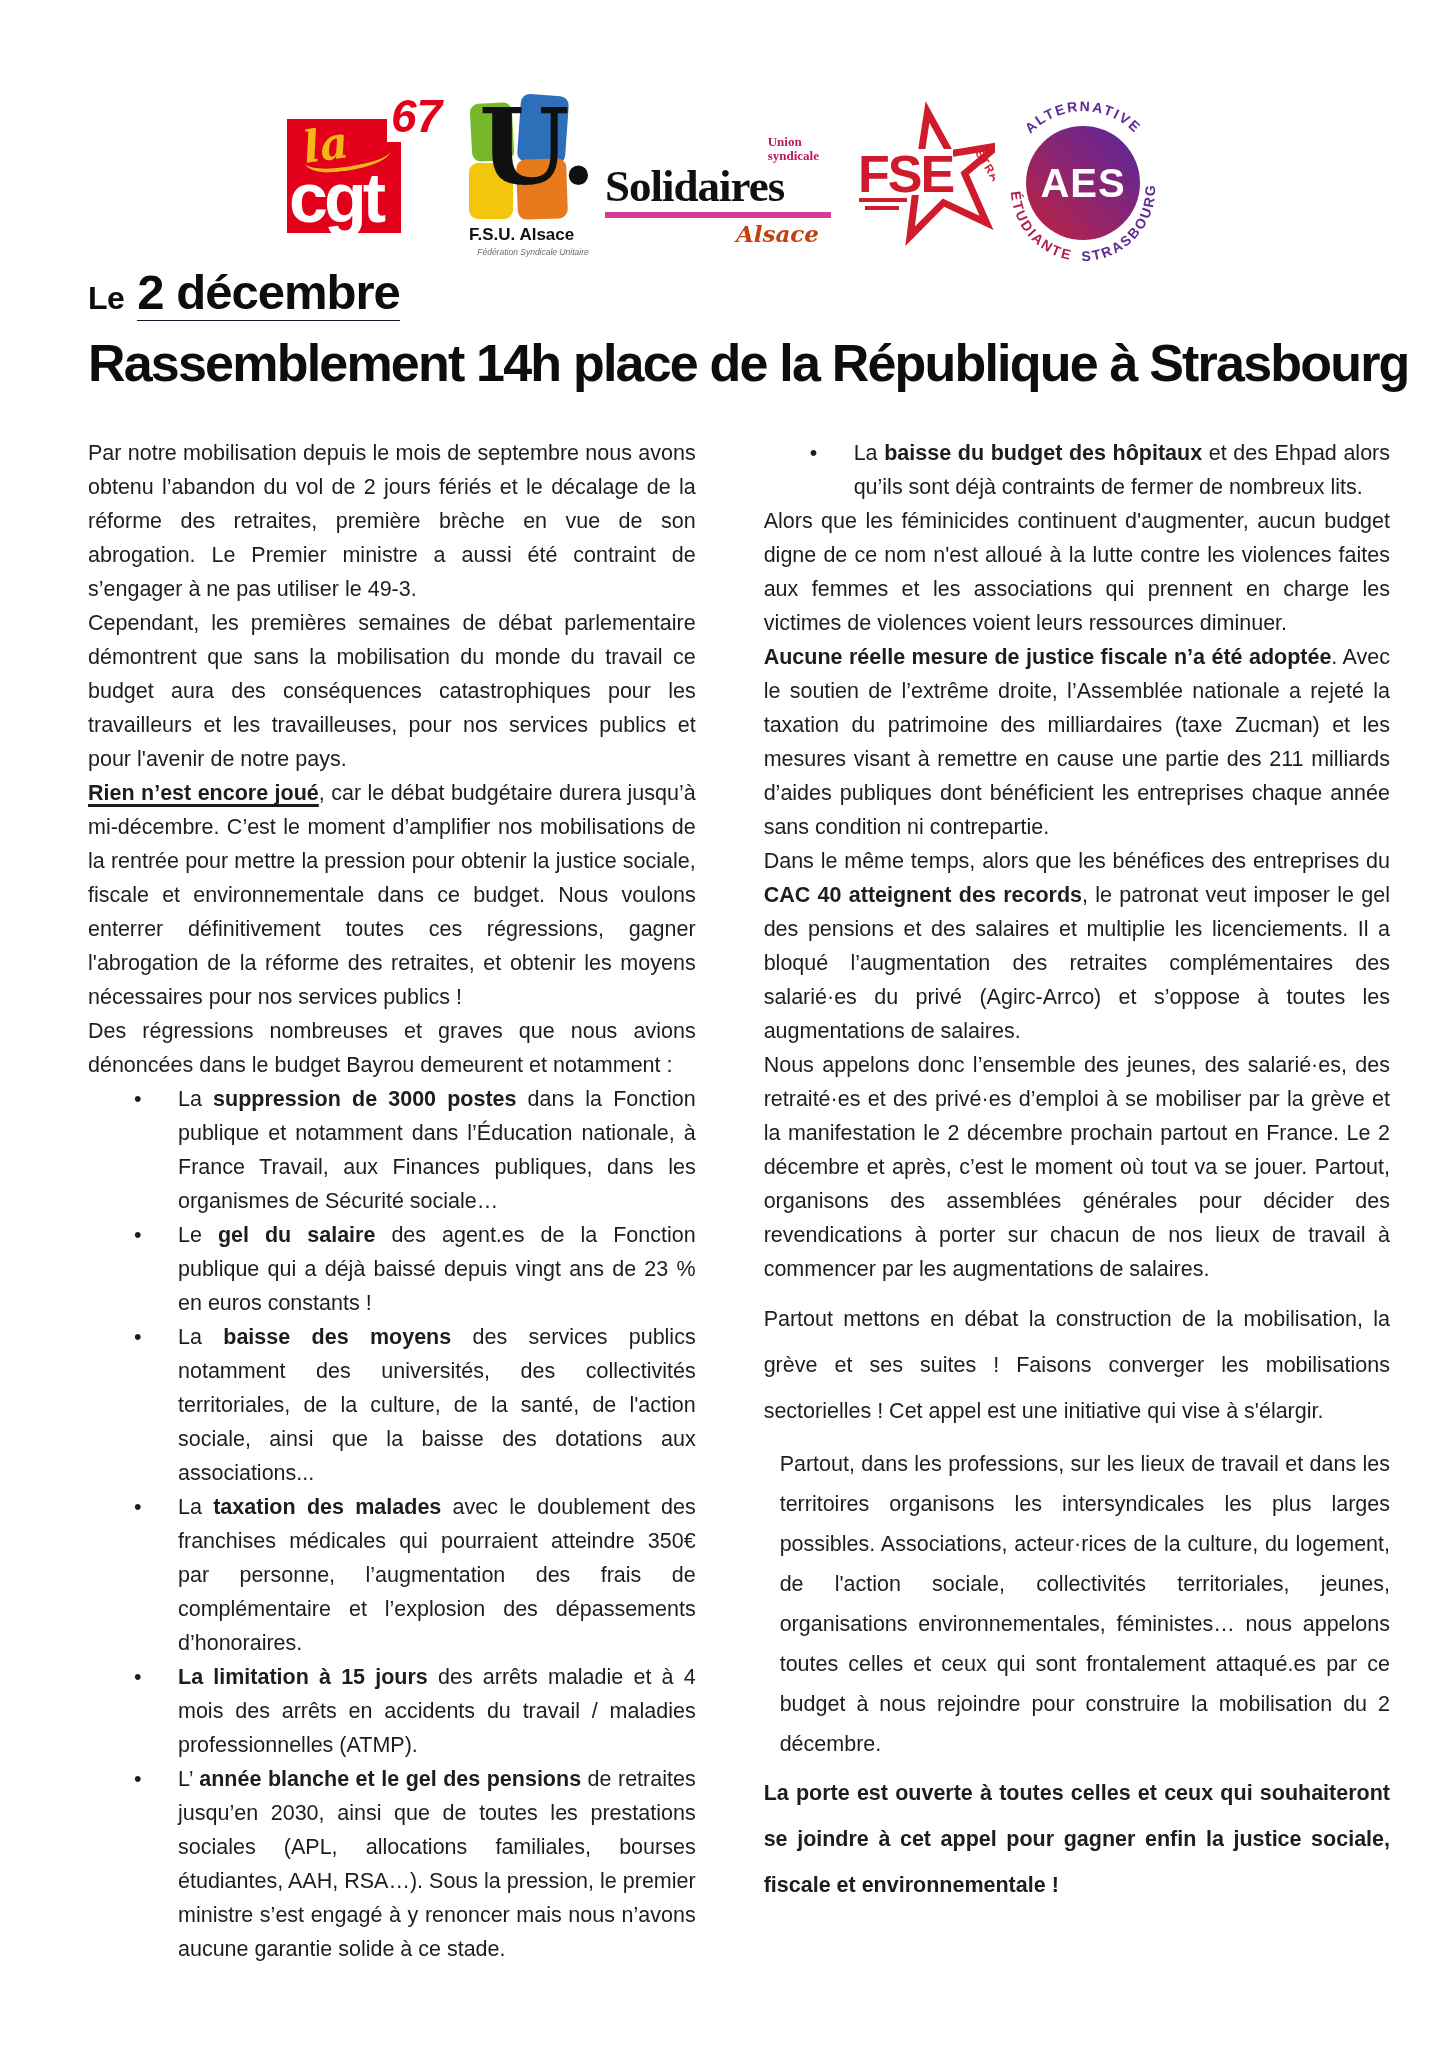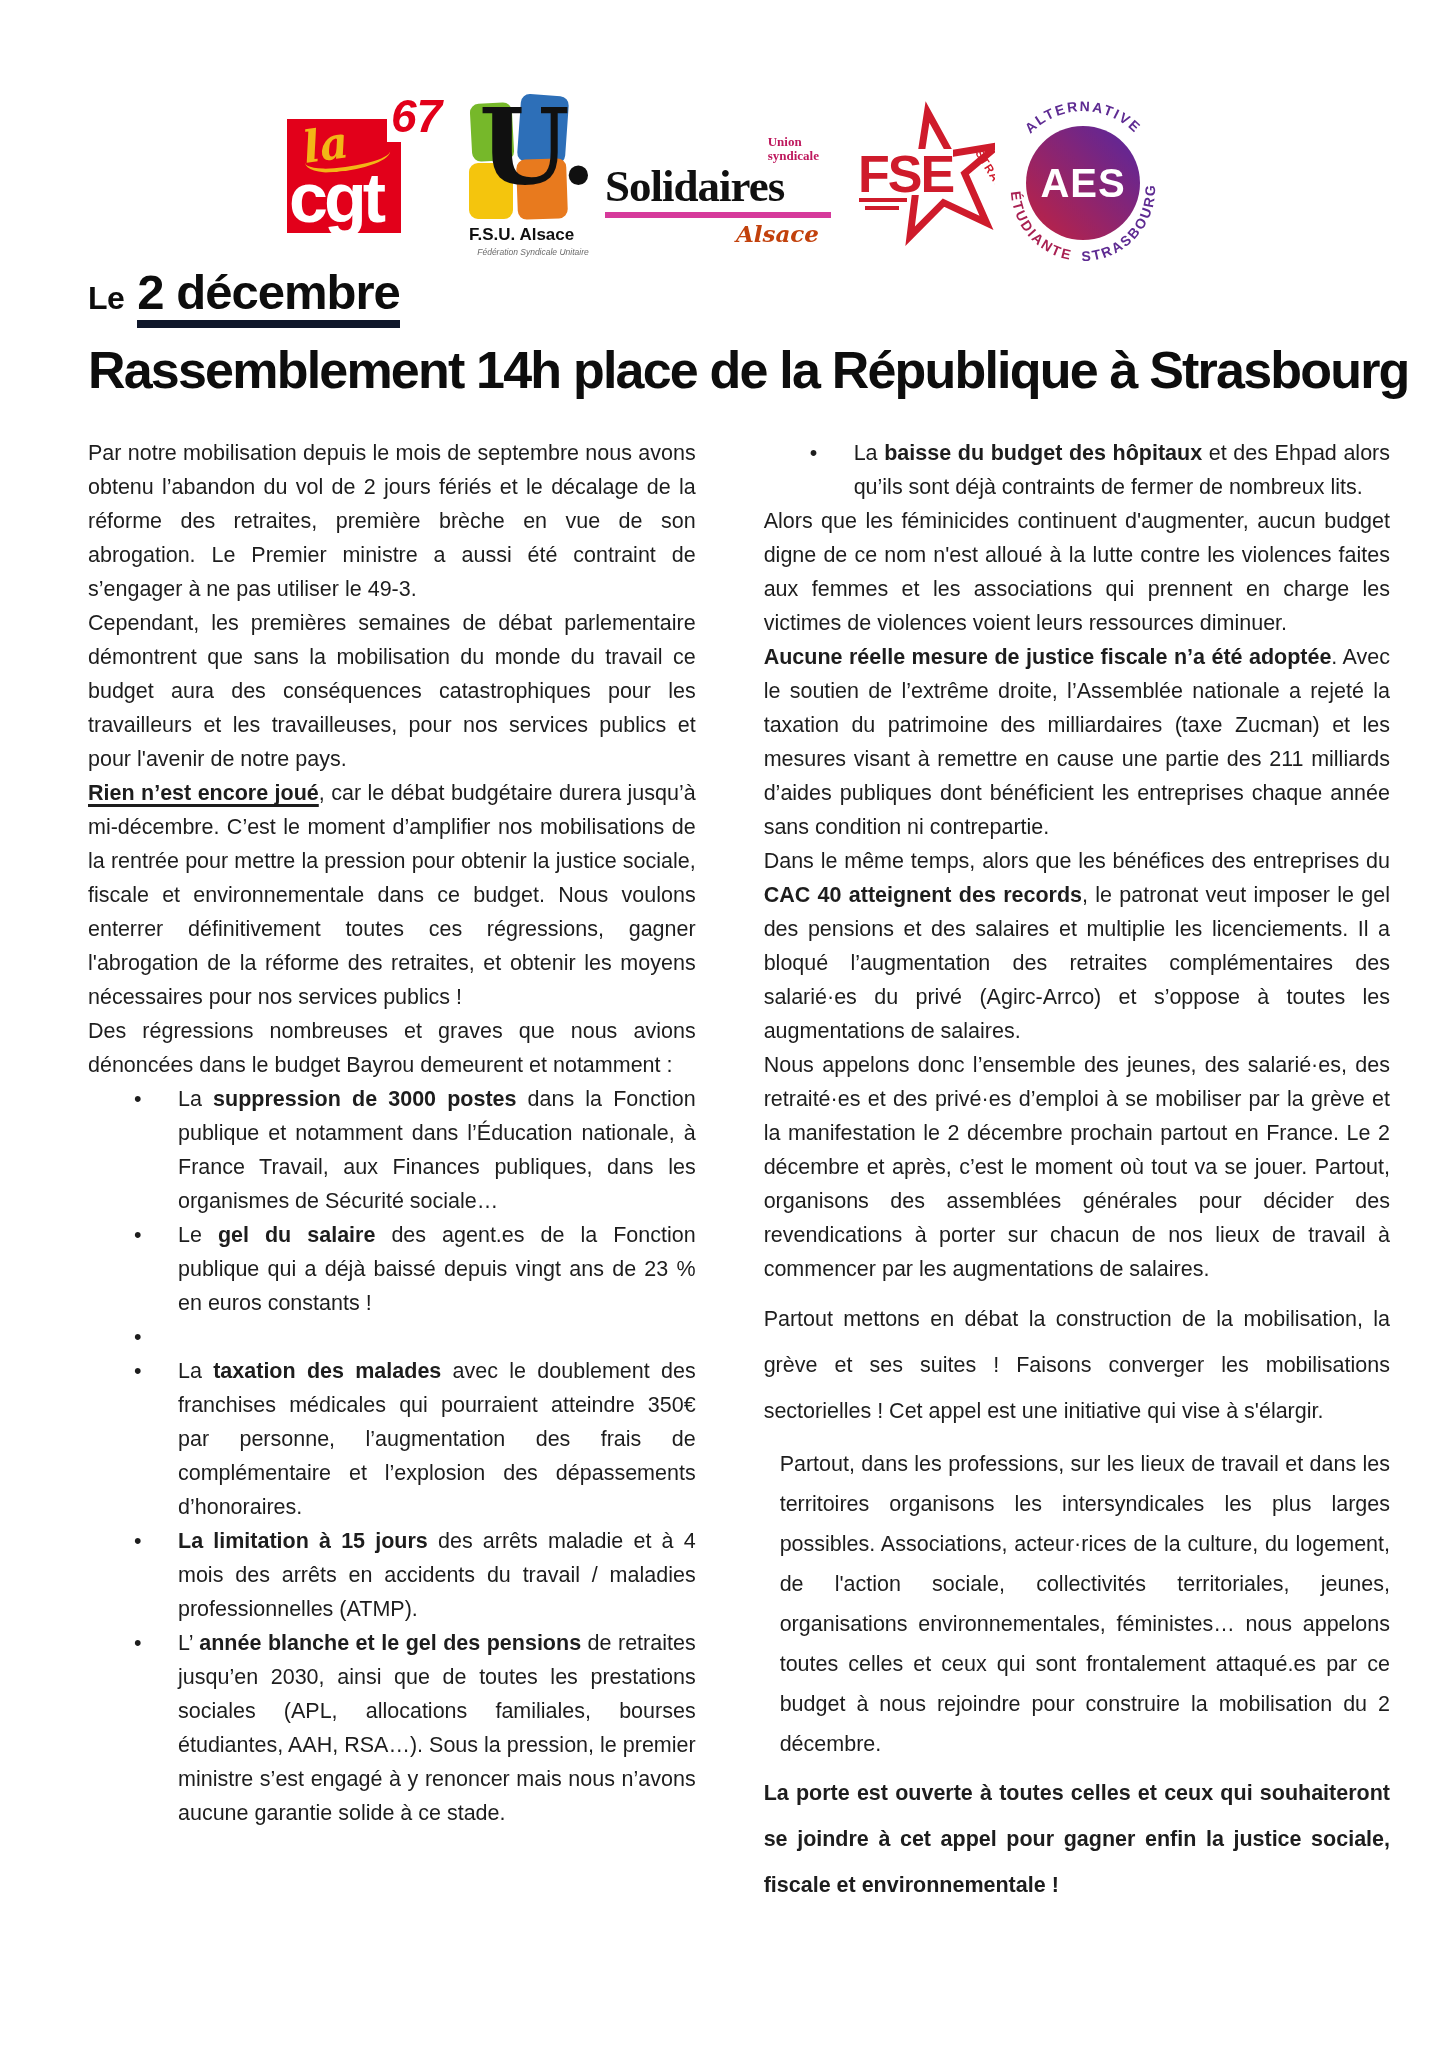--- a/index.html
+++ b/index.html
@@ -42,21 +42,21 @@
   .sol-bar{height:6px;background:var(--solidaires-magenta,#d63a9b);width:99%;margin-top:2px;}
   .sol-region{text-align:right;font-family:"DejaVu Serif",serif;font-style:italic;font-weight:bold;
     font-size:23px;color:#c2410c;margin-top:2px;padding-right:14px;}
   
   .logo-fse{width:138px;height:158px;position:relative;margin-top:4px;margin-left:16px;}
   .logo-aes{width:162px;height:168px;position:relative;}
   
   .header{position:absolute;left:88px;top:268px;right:40px;color:#0d0d0d;}
   .header-line1{display:flex;align-items:baseline;gap:13px;font-weight:bold;white-space:nowrap;}
   .h-le{font-size:32px;letter-spacing:-0.5px;}
-  .h-date{font-size:49px;line-height:1.0;border-bottom:8px solid #0f172a;padding-bottom:3px;letter-spacing:-1px;}
+  .h-date{font-size:49px;line-height:1.0;border-bottom:1px solid #0f172a;padding-bottom:3px;letter-spacing:-1px;}
   .h-tag{font-size:30px;letter-spacing:-0.7px;}
   .h-sub{font-size:52px;font-weight:bold;letter-spacing:-1.8px;margin-top:12px;white-space:nowrap;}
   
   .columns{position:absolute;left:88px;top:436px;width:1302px;display:flex;gap:68px;}
   .col{font-size:21.5px;line-height:34px;text-align:justify;}
   .col-left{width:618px;}
   .col-right{width:637px;}
   .para{margin:0;}
   .para.loose1{line-height:46px;margin:10px 0;}
   .para.loose2{line-height:40px;margin:0 0 6px 16px;}
@@ -156,20 +156,21 @@
         <div class="bullet-item">
           <span class="bullet-marker">•</span>
           <span class="bullet-text"><span>La </span><span class="b">suppression de 3000 postes</span><span> dans la Fonction publique et notamment dans l’Éducation nationale, à France Travail, aux Finances publiques, dans les organismes de Sécurité sociale…</span></span>
         </div>
         <div class="bullet-item">
           <span class="bullet-marker">•</span>
           <span class="bullet-text"><span>Le </span><span class="b">gel du salaire</span><span> des agent.es de la Fonction publique qui a déjà baissé depuis vingt ans de 23 % en euros constants !</span></span>
         </div>
         <div class="bullet-item">
           <span class="bullet-marker">•</span>
+          <span class="bullet-text"><span>La </span><span class="b">baisse des moyens</span><span> des services publics notamment des universités, des collectivités territoriales, de la culture, de la santé, de l'action sociale, ainsi que la baisse des dotations aux associations...</span></span>
         </div>
         <div class="bullet-item">
           <span class="bullet-marker">•</span>
           <span class="bullet-text"><span>La </span><span class="b">taxation des malades</span><span> avec le doublement des franchises médicales qui pourraient atteindre 350€ par personne, l’augmentation des frais de complémentaire et l’explosion des dépassements d’honoraires.</span></span>
         </div>
         <div class="bullet-item">
           <span class="bullet-marker">•</span>
           <span class="bullet-text"><span class="b">La limitation à 15 jours</span><span> des arrêts maladie et à 4 mois des arrêts en accidents du travail / maladies professionnelles (ATMP).</span></span>
         </div>
         <div class="bullet-item">

